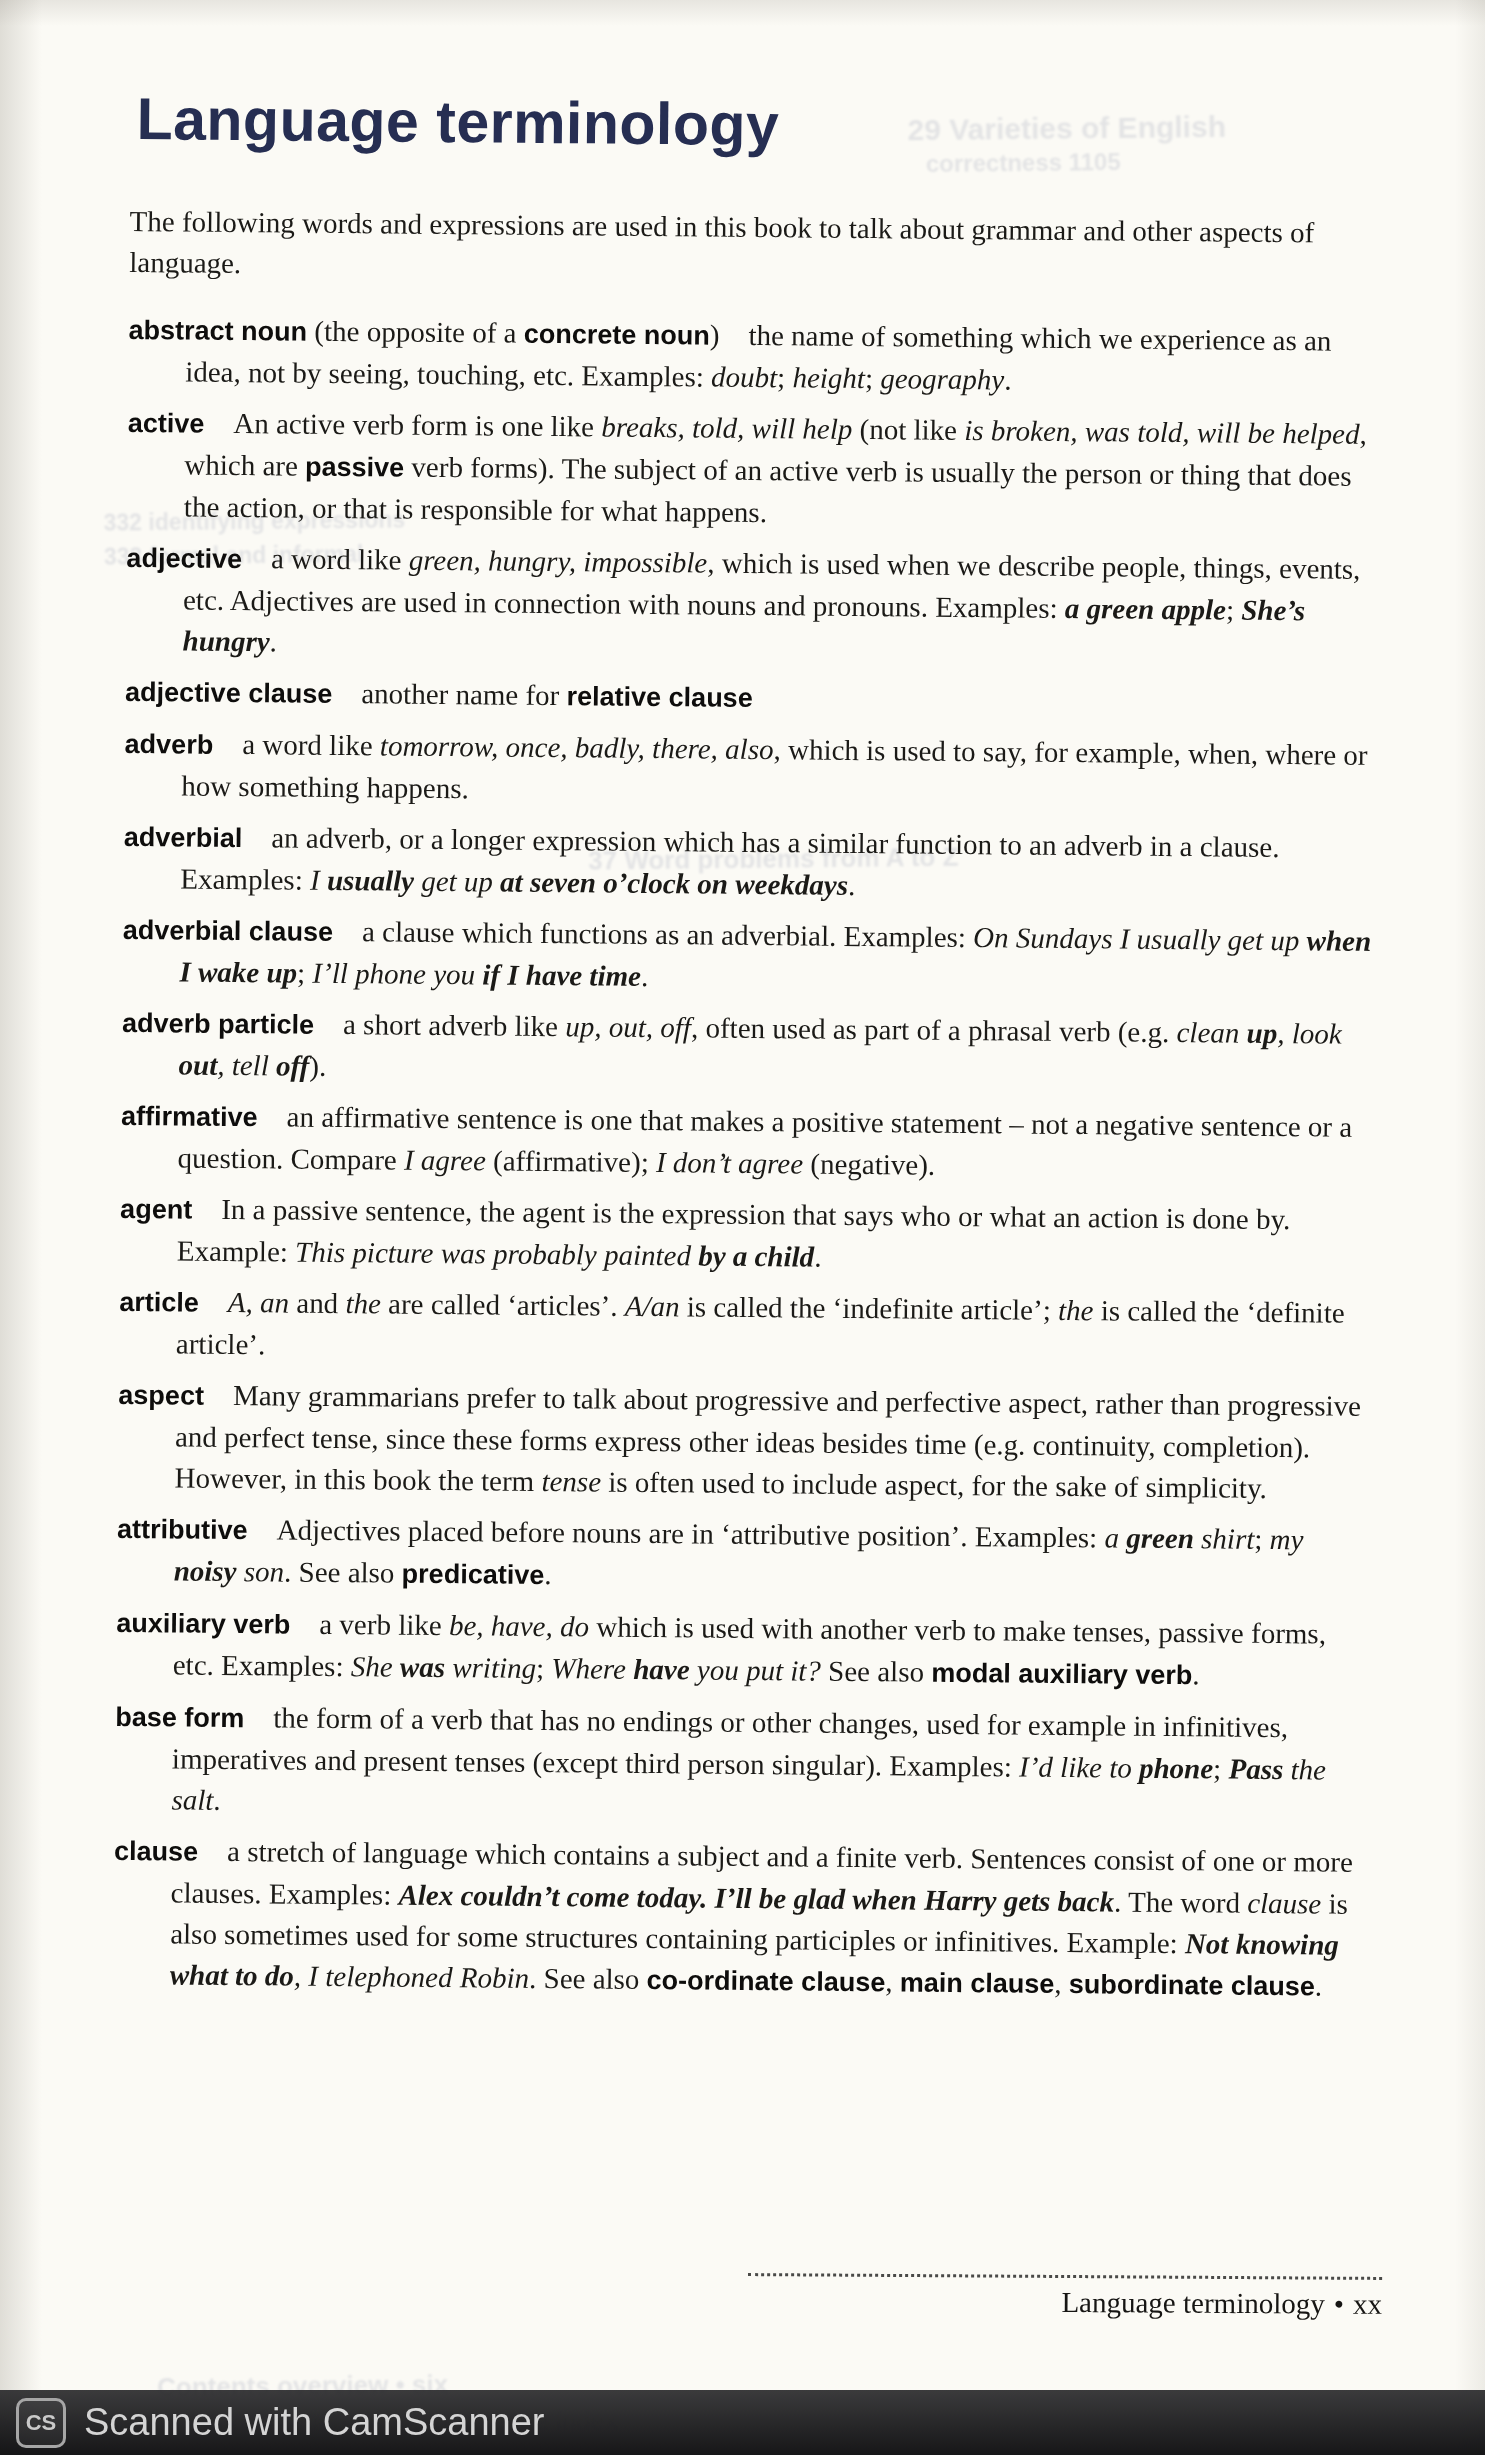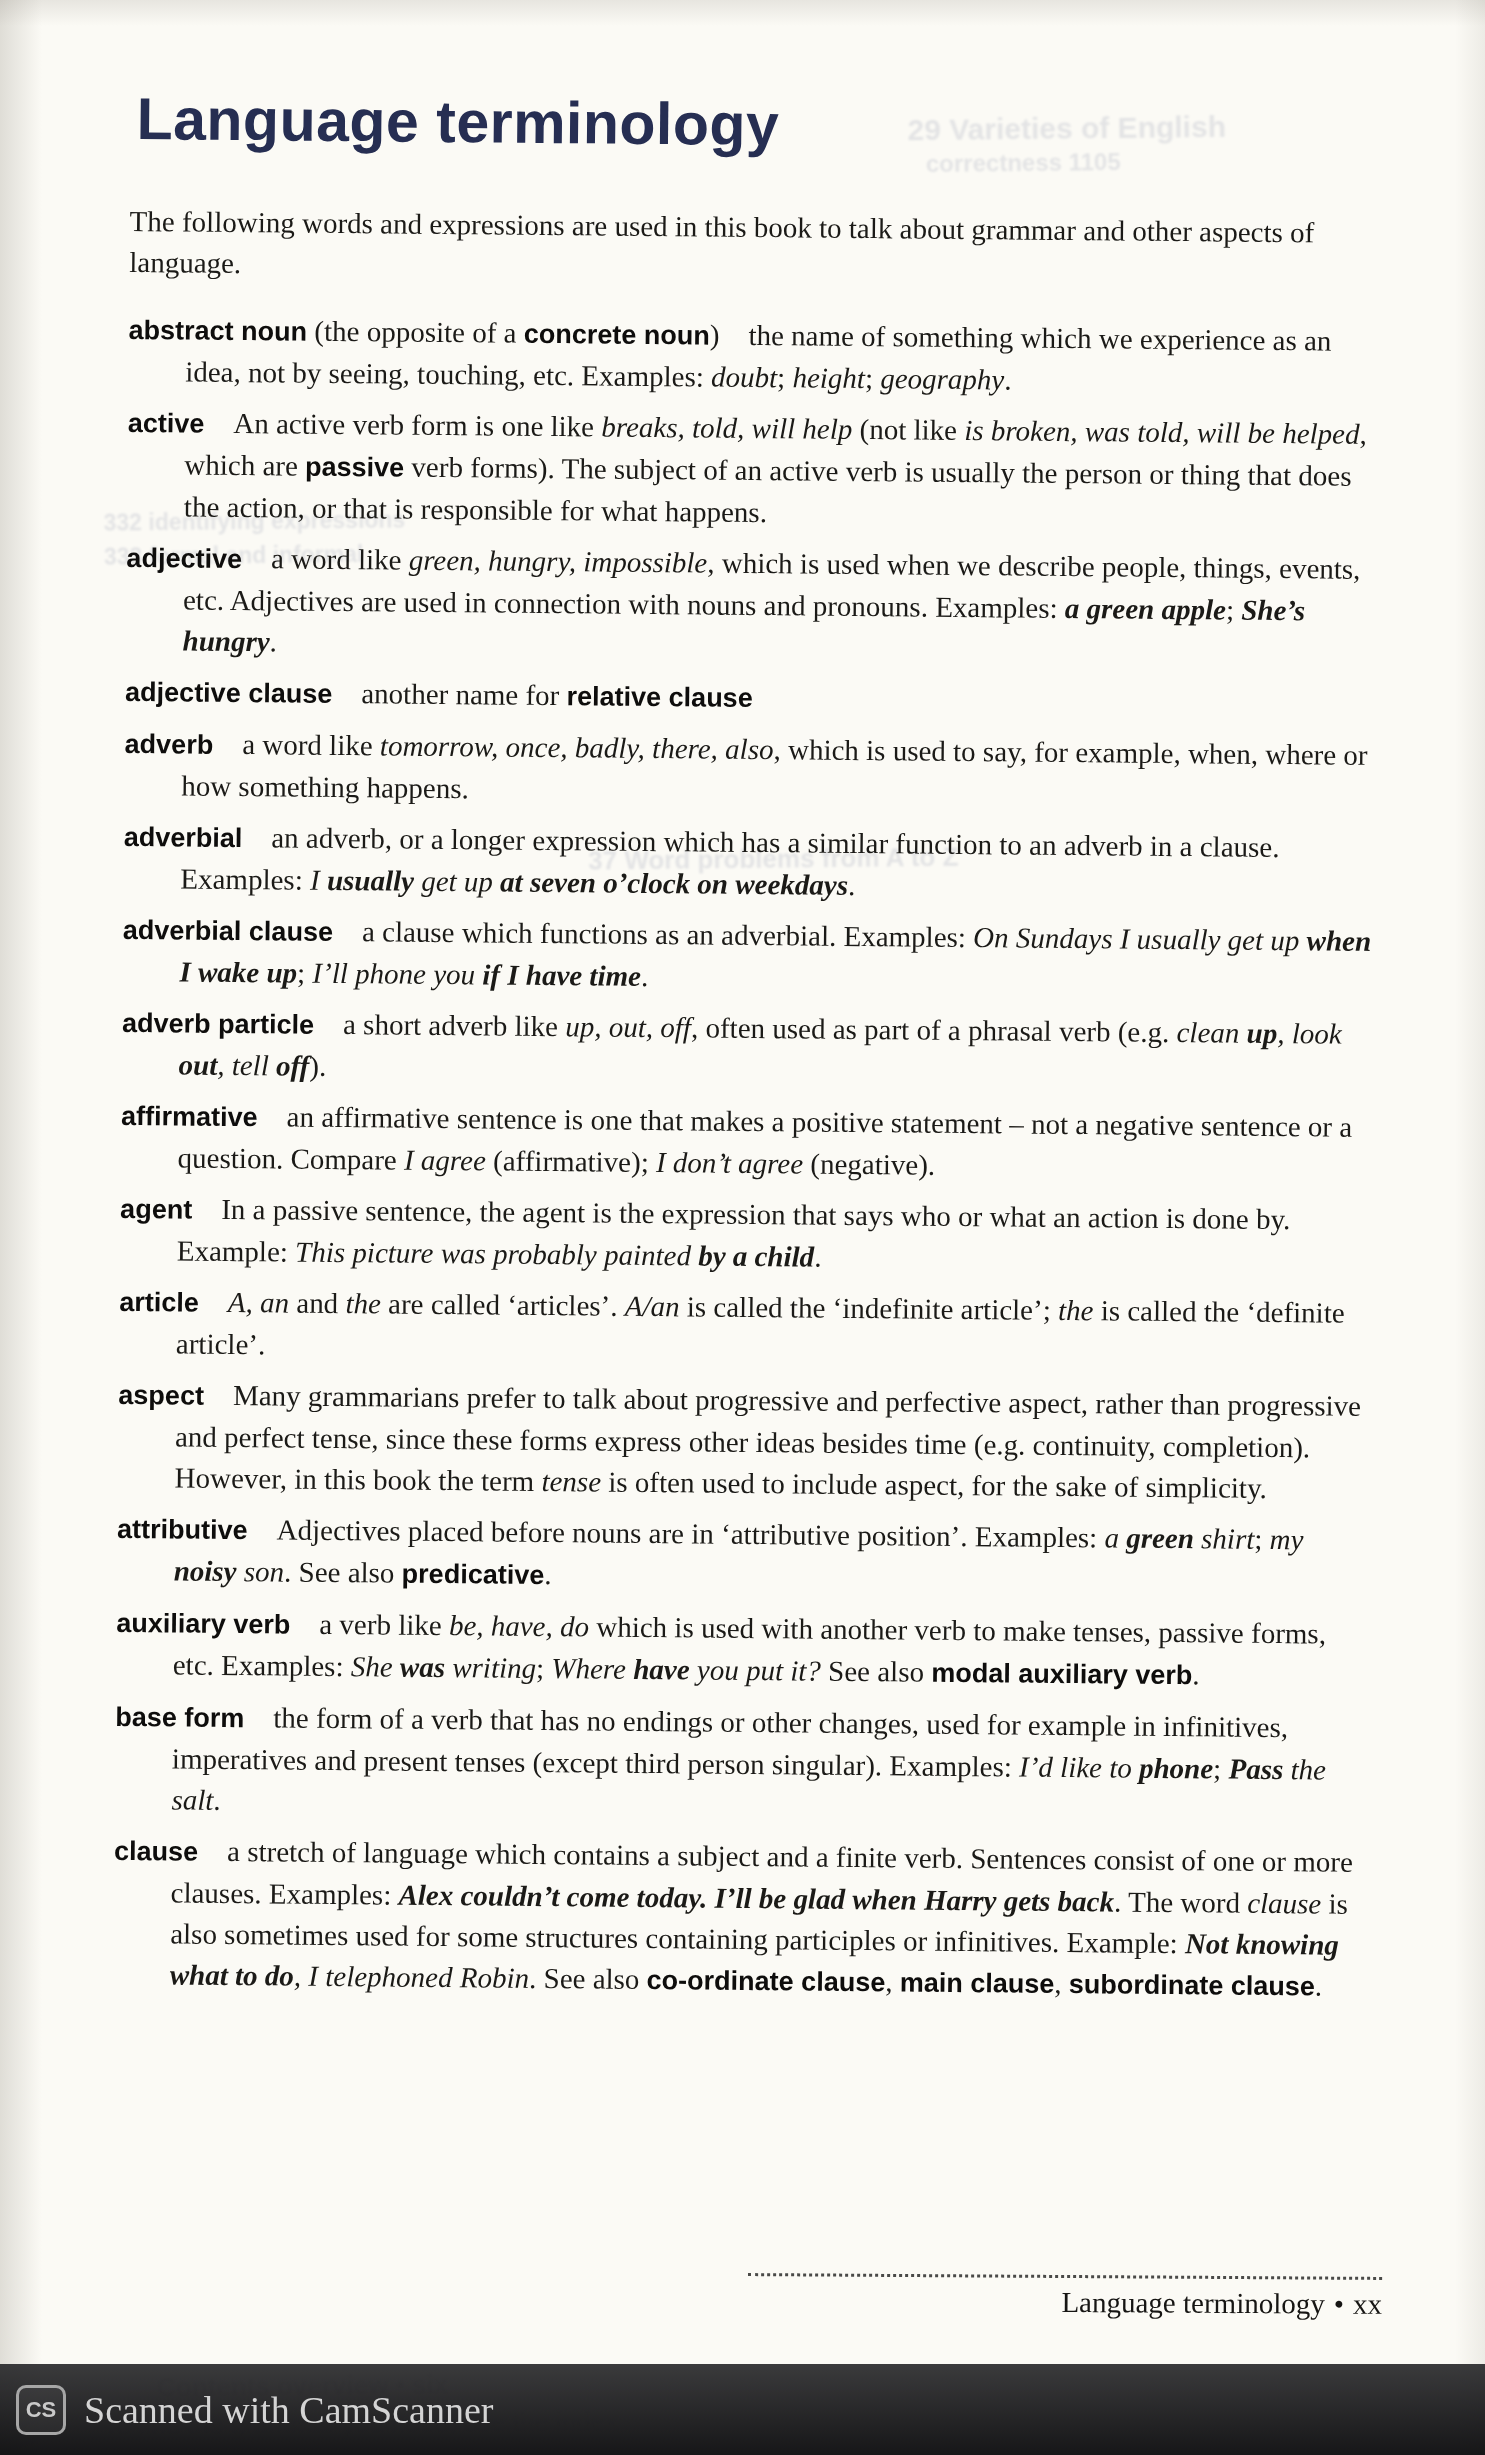--- a/index.html
+++ b/index.html
@@ -58,33 +58,33 @@
 
   .page-footer {
     position:absolute; top:2275px; right:103px; width:634px; z-index:4;
     text-align:right; transform:rotate(0.35deg);
   }
   .dotline { border-top:3px dotted #4a4a48; margin-bottom:8px; }
   .footer-text { font-size:29px; color:#161513; }
   .footer-text .bullet { margin:0 9px; }
 
   .scan-bar {
-    position:absolute; left:0; right:0; bottom:0; height:91px; z-index:10;
+    position:absolute; left:0; right:0; bottom:0; height:65px; z-index:10;
     display:flex; align-items:center; gap:18px; padding-left:16px;
     background:linear-gradient(180deg, rgba(44,44,46,0.93), rgba(10,10,12,0.95));
   }
   .cs-logo {
     width:50px; height:50px; box-sizing:border-box; flex:0 0 auto;
     border:3px solid #a6a6a6; border-radius:10px;
     display:flex; align-items:center; justify-content:center;
     font:700 22px "Liberation Sans", sans-serif; color:#c9c9c9;
     background:rgba(255,255,255,0.05);
   }
   .scan-label {
-    font-family:Liberation Serif, serif;
+    font-family:Liberation Sans, sans-serif;
     font-size:38px; color:var(--scanner-text, #d4d4d4);
   }
 </style>
 </head>
 <body>
 
 <div class="page">
 
   <div class="ghost-layer">
       <div class="ghost" style="left: 919px; top: 115px; font-size: 30px;">29    Varieties of English</div>

